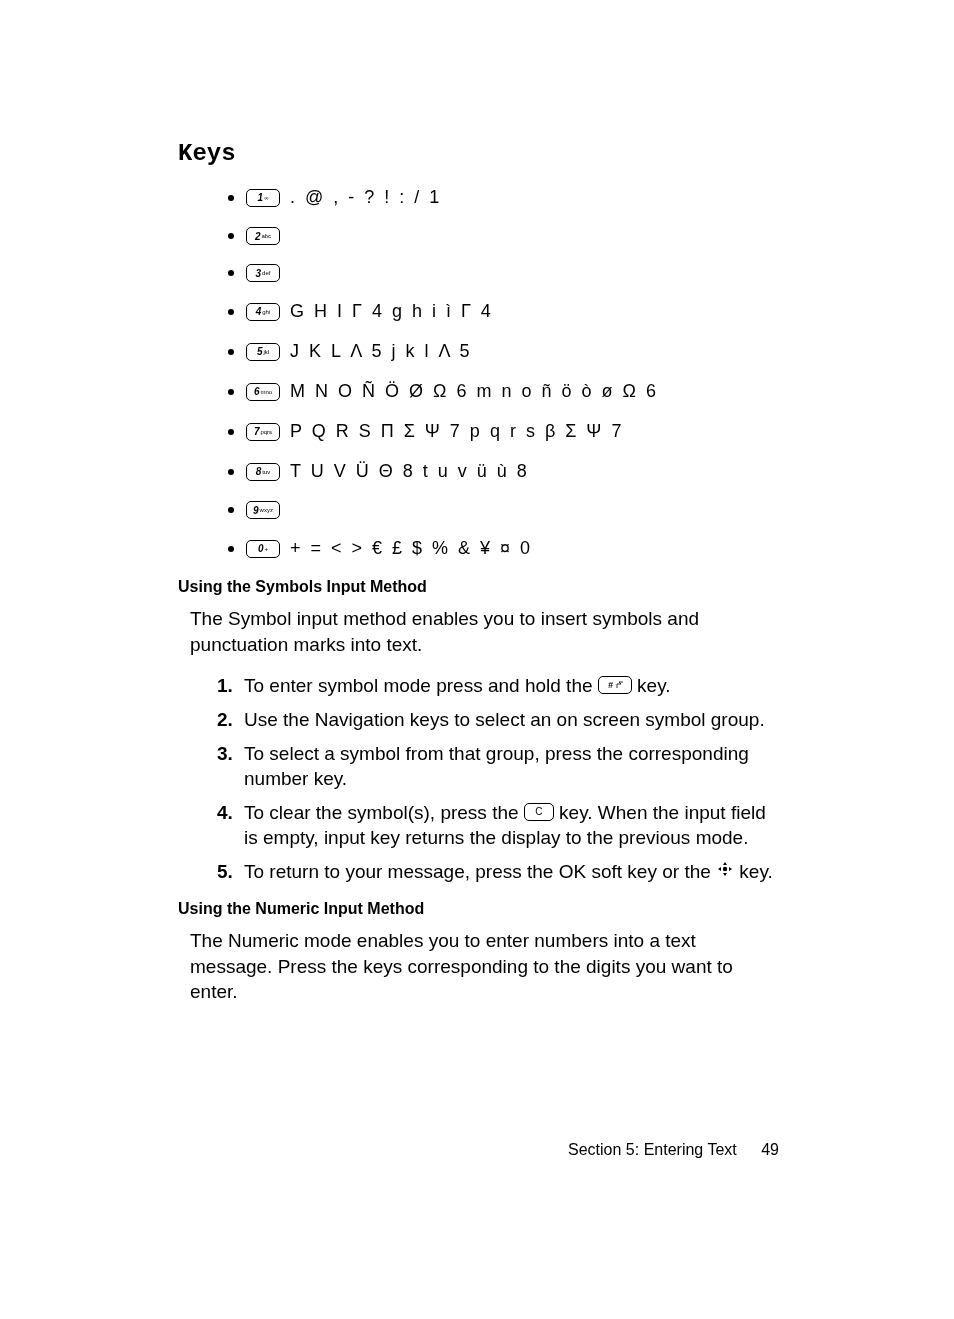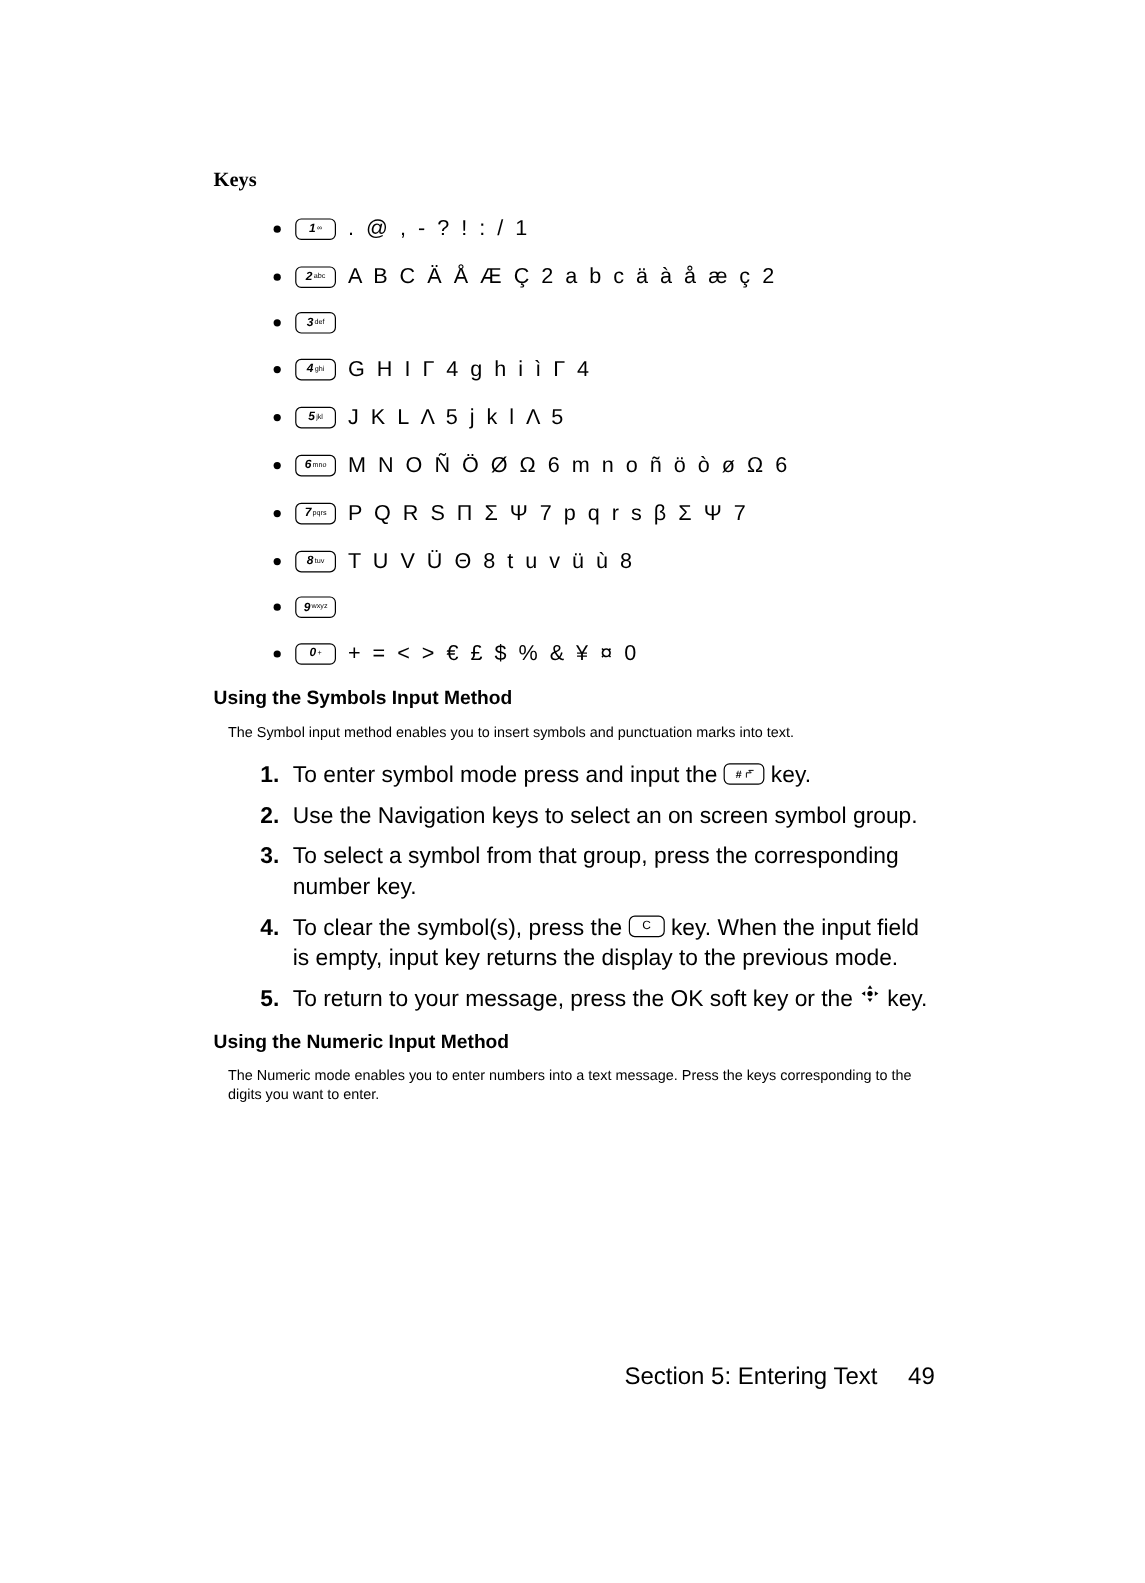--- a/index.html
+++ b/index.html
@@ -13,23 +13,23 @@
   }
   .page {
     position: relative;
     width: 954px;
     height: 1319px;
     box-sizing: border-box;
     padding: 140px 175px 0 178px;
   }
   .section-title {
     font-weight: bold;
-    font-size: 17px;
+    font-size: 24px;
     margin: 0 0 10px 0;
-    font-family: Liberation Serif, serif;
+    font-family: Liberation Mono, monospace;
   }
   .keys-list {
     list-style: none;
     padding: 0;
     margin: 20px 0 10px 50px;
   }
   .keys-list li {
     display: flex;
     align-items: center;
     gap: 10px;
@@ -83,21 +83,21 @@
     vertical-align: middle;
   }
   .heading {
     font-weight: bold;
     font-size: 16px;
     margin: 14px 0 10px 0;
     font-family: Arial, Helvetica, sans-serif;
     font-stretch: condensed;
   }
   .para {
-    font-size: 12px;
+    font-size: 19px;
     line-height: 1.35;
     margin: 6px 0 16px 12px;
     font-family: Arial, Helvetica, sans-serif;
   }
   .steps {
     margin: 0 0 10px 60px;
     padding: 0;
     font-size: 19px;
     line-height: 1.35;
   }
@@ -115,21 +115,21 @@
   }
   .inline-icon-speaker {
     display: inline-block;
     vertical-align: middle;
     transform: translateY(-1px);
   }
   .footer {
     position: absolute;
     right: 175px;
     bottom: 160px;
-    font-size: 20px;
+    font-size: 16px;
     font-family: Arial, Helvetica, sans-serif;
   }
   .footer .fpage {
     margin-left: 20px;
   }
   b.ok { font-weight: normal; }
 </style>
 </head>
 <body>
 
@@ -146,21 +146,20 @@
           <span class="ksmall">∞</span>
         </span>
       <span>. @ , - ? ! : / 1</span>
     </li>
     <li>
       <span class="bullet"></span>
       <span class="keycap">
           <span class="kbig">2</span>
           <span class="ksmall">abc</span>
         </span>
-      <span>A B C Ä Å Æ Ç 2 a b c ä à å æ ç 2</span>
     </li>
     <li>
       <span class="bullet"></span>
       <span class="keycap">
           <span class="kbig">3</span>
           <span class="ksmall">def</span>
         </span>
     </li>
     <li>
       <span class="bullet"></span>
@@ -217,21 +216,21 @@
         </span>
       <span>+ = &lt; &gt; € £ $ % &amp; ¥ ¤ 0</span>
     </li>
   </ul>
 
   <div class="heading">Using the Symbols Input Method</div>
   <div class="para">The Symbol input method enables you to insert symbols and punctuation marks into text.</div>
 
   <ol class="steps">
     <li>
-      <span>To enter symbol mode press and input the </span>
+      <span>To enter symbol mode press and hold the </span>
       <span class="keycap inline-keycap">
         <svg width="20" height="10" viewBox="0 0 20 10">
           <text x="3" y="8" font-size="9" font-style="italic" font-weight="bold">#</text>
           <path d="M12 8 L12 4 L16 4 L14 2 L18 2" stroke="black" stroke-width="0.8" fill="none"></path>
         </svg>
       </span>
       <span> key.</span>
     </li>
     <li>
       <span>Use the Navigation keys to select an on screen symbol group.</span>

